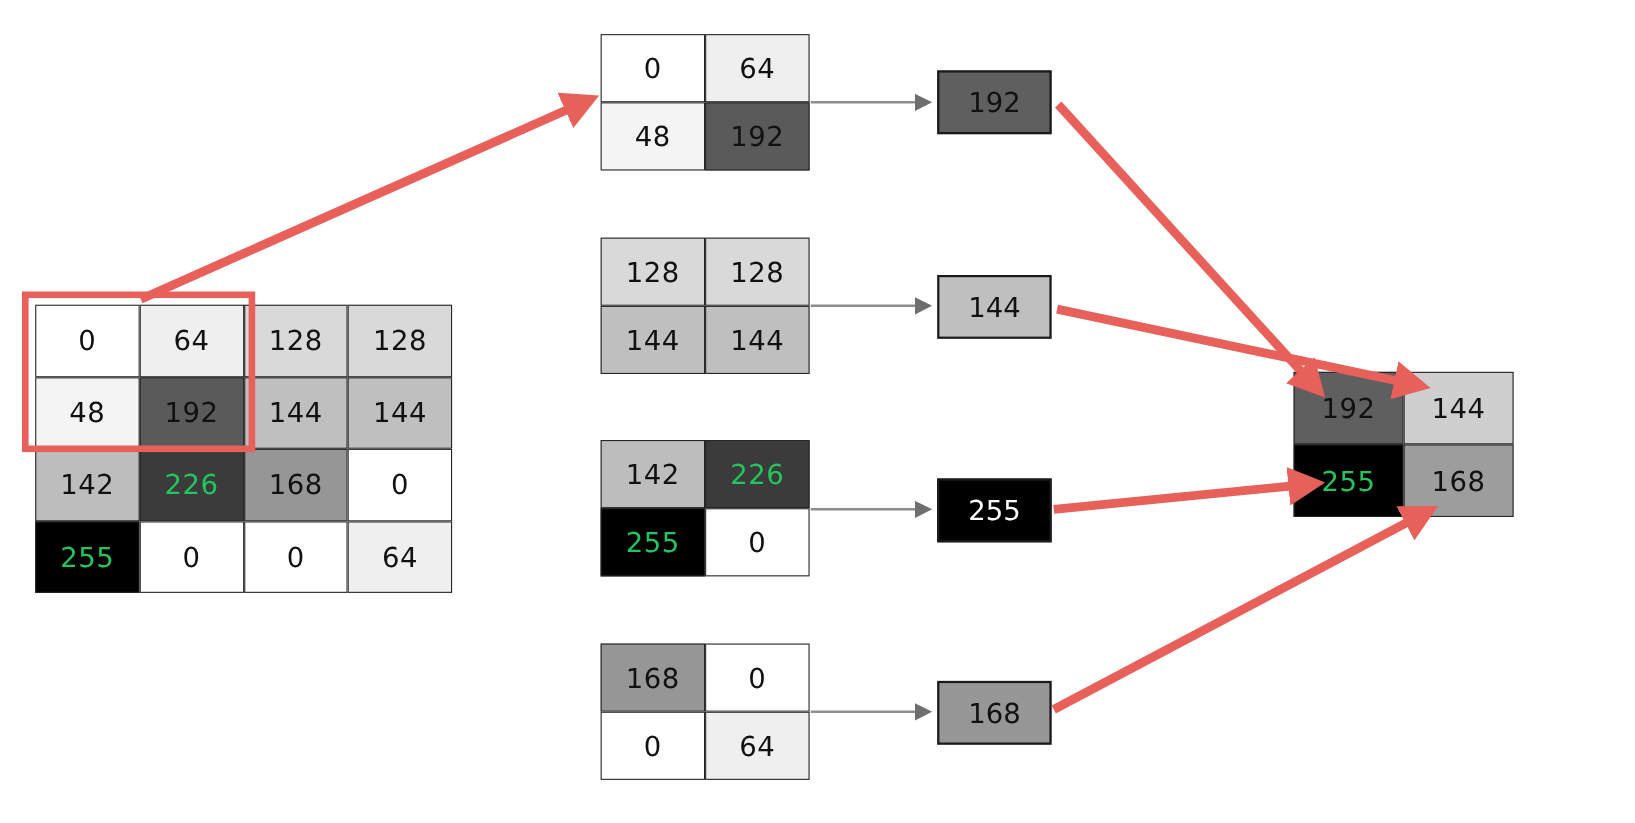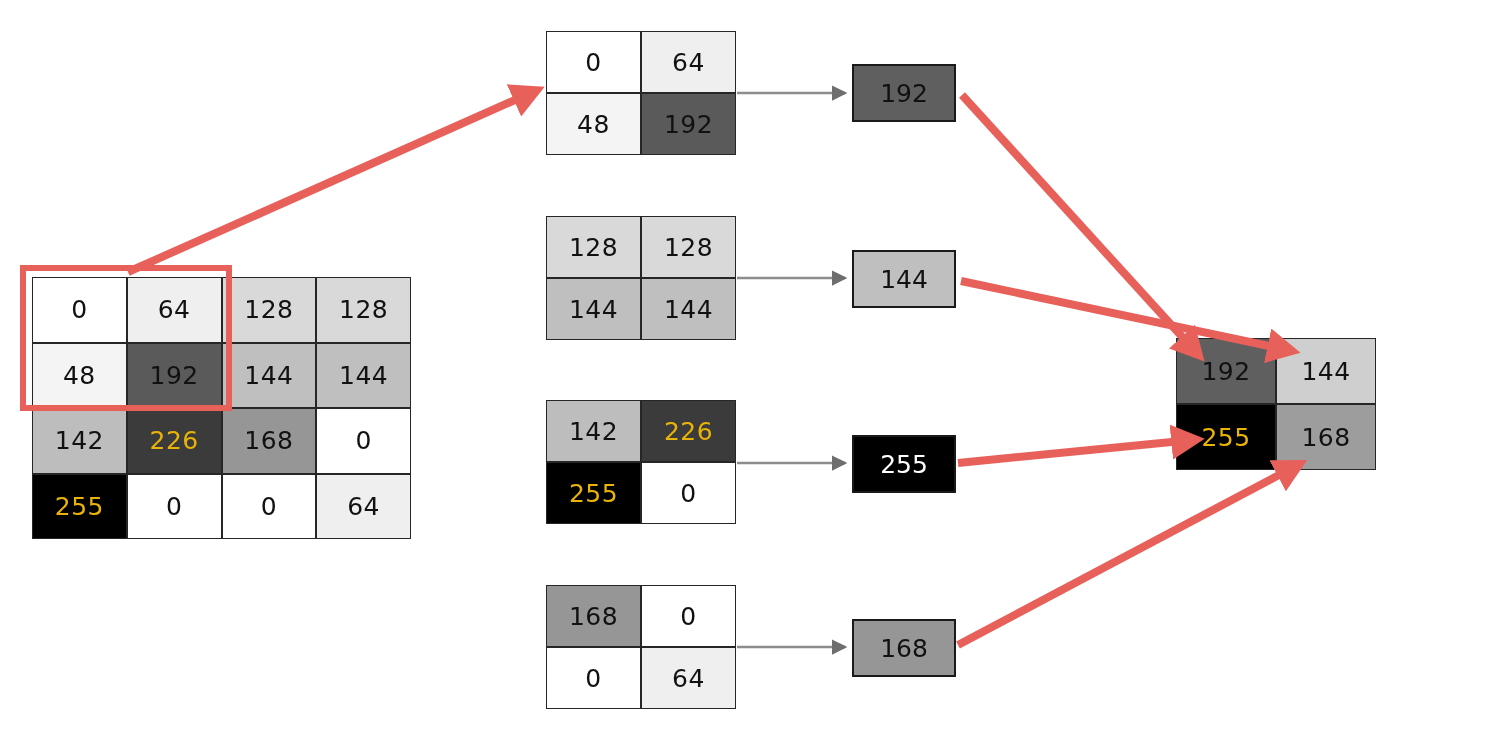--- a/index.html
+++ b/index.html
@@ -34,21 +34,21 @@
     border: 1.5px solid #262626;
     display: flex;
     align-items: center;
     justify-content: center;
     font-size: 25px;
     letter-spacing: 0.5px;
     color: #111111;
     background: #ffffff;
     font-family: "DejaVu Sans", sans-serif;
   }
-  .cell.lt { color: #eab308; }
+  .cell.lt { color: #22c55e; }
 
   
   #input-matrix {
     left: 32px;
     top: 277px;
     width: 379px;
     height: 262px;
     grid-template-columns: repeat(4, 1fr);
     grid-template-rows: repeat(4, 1fr);
   }

